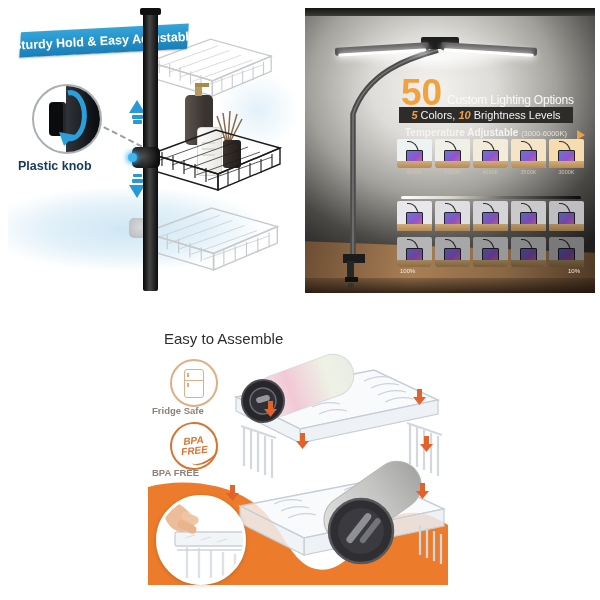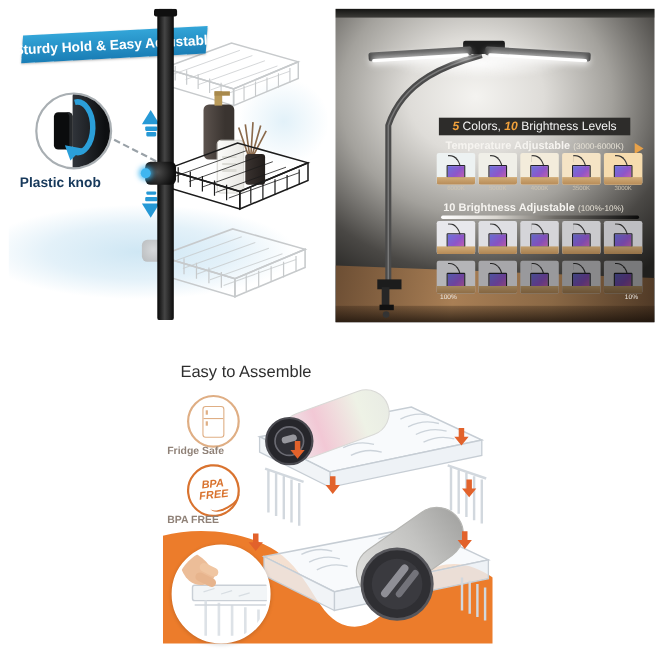--- a/index.html
+++ b/index.html
@@ -232,20 +232,22 @@
       <path d="M133,42 C104,50 62,64 48,106 L48,250" fill="none" stroke="#8b8b8b" stroke-width="1.4" opacity="0.7"></path>
       <rect x="38" y="246" width="22" height="9" fill="#1c1c1c"></rect>
       <rect x="42" y="253" width="7" height="18" fill="#262626"></rect>
       <rect x="40" y="269" width="13" height="5" fill="#111111"></rect>
       <circle cx="46" cy="278" r="3" fill="#333333"></circle>
     </svg>
     <div class="abs bracket"></div>
     <div class="abs lamp-bar bar-l"></div>
     <div class="abs lamp-bar bar-r"></div>
 
+    <div class="abs big50">50</div>
+    <div class="abs headline">Custom Lighting Options</div>
     <div class="abs bar-banner"><span class="num">5</span><span> Colors, </span><span class="num">10</span><span> Brightness Levels</span></div>
 
     <div class="abs sec-title temp-title"><span>Temperature Adjustable </span><span class="range">(3000-6000K)</span></div>
     <div class="abs t-arrow"></div>
 
     <div class="abs trow temp-row">
       <div class="thumb">
           <i class="arm"></i>
           <i class="mon"></i>
           <i class="dsk"></i>
@@ -272,21 +274,20 @@
         </div>
     </div>
     <div class="abs temp-labels">
       <span>6000K</span>
       <span>5000K</span>
       <span>4000K</span>
       <span>3500K</span>
       <span>3000K</span>
     </div>
 
-    <div class="abs sec-title bri-title"><span>10 Brightness Adjustable </span><span class="range">(100%-10%)</span></div>
     <div class="abs bri-bar"></div>
 
     <div class="abs trow bri-row1">
       <div class="thumb">
           <i class="arm"></i>
           <i class="mon"></i>
           <i class="dsk"></i>
         </div>
       <div class="thumb">
           <i class="arm"></i>

